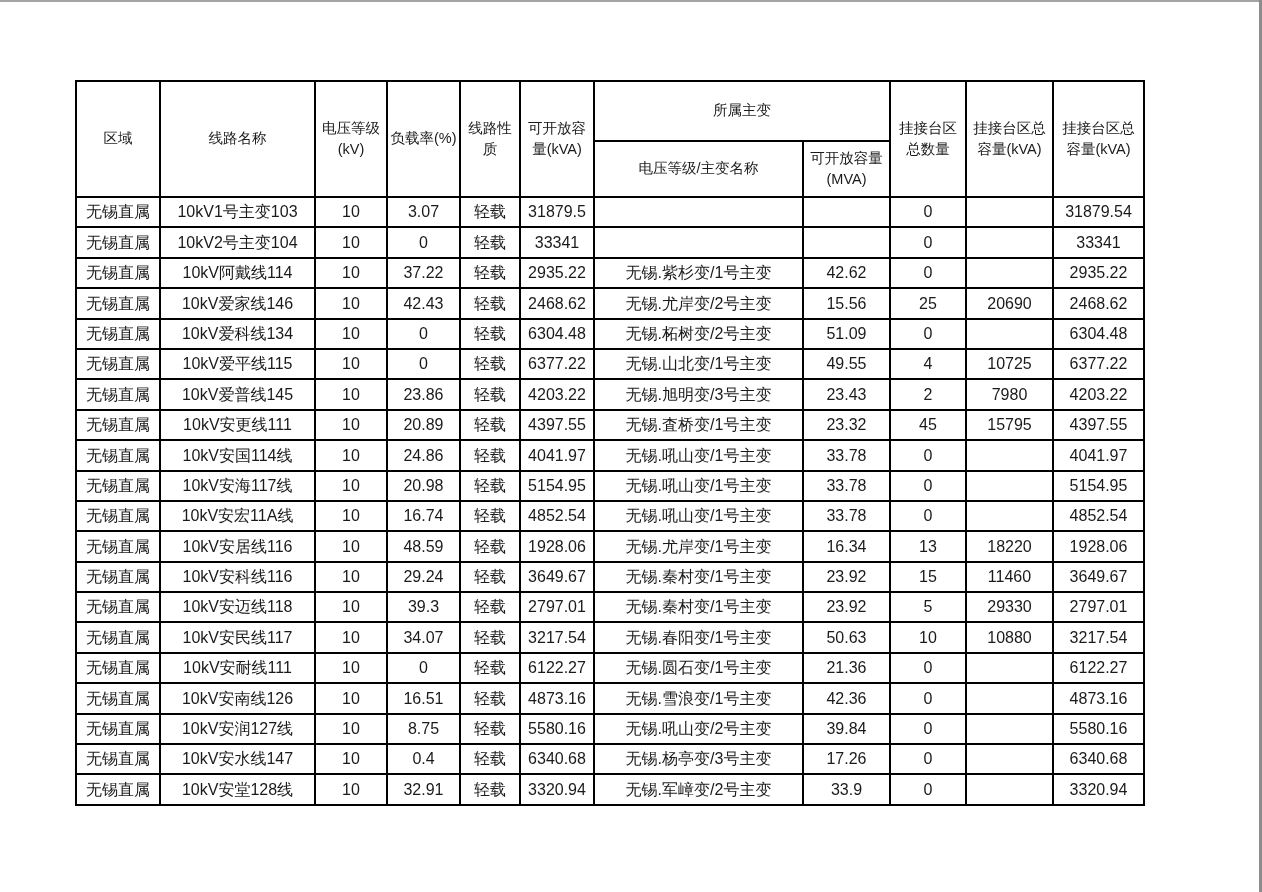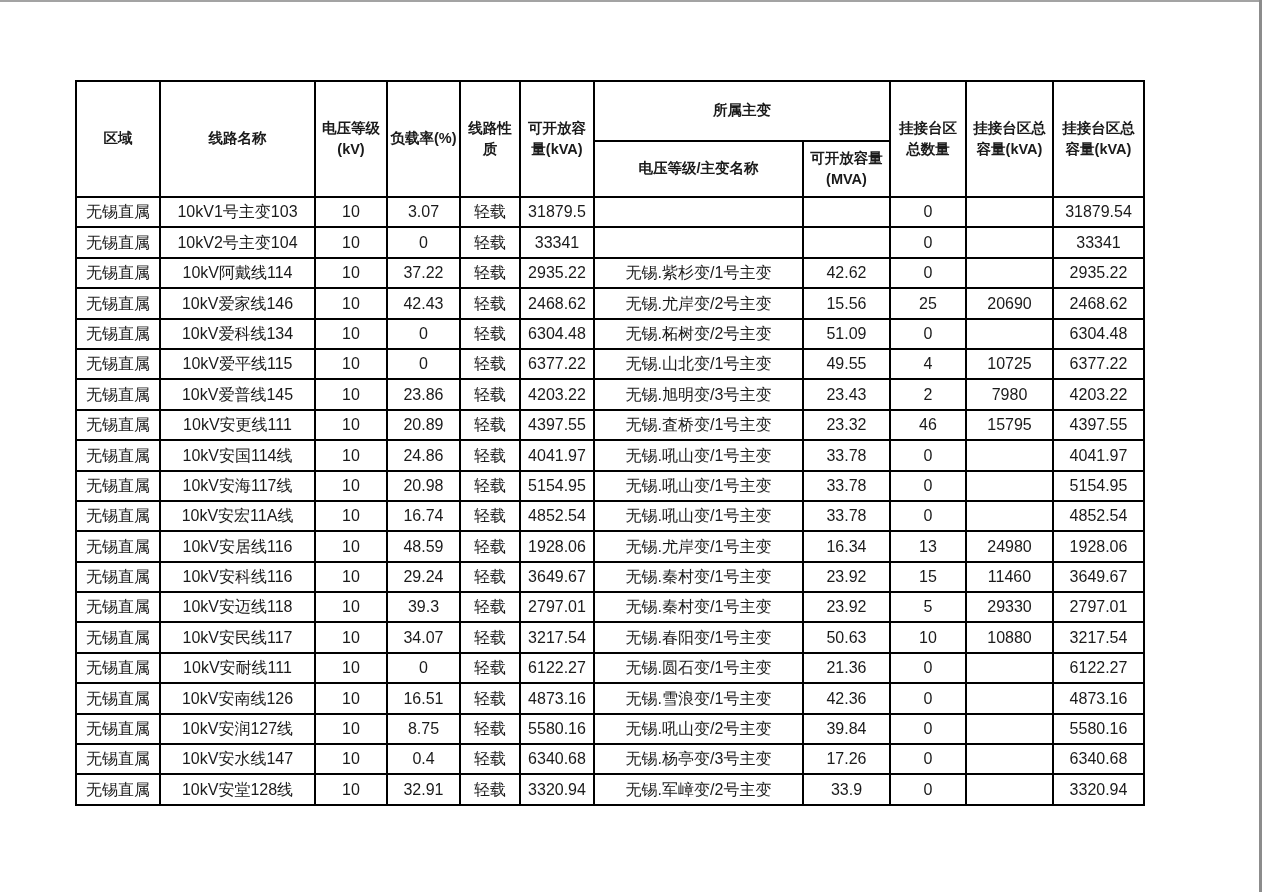--- a/index.html
+++ b/index.html
@@ -39,21 +39,21 @@
   }
   .cap-table th, .cap-table td {
     border: 2px solid #000000;
     text-align: center;
     vertical-align: middle;
     padding: 1px 2px;
     overflow: hidden;
     color: #1a1a1a;
   }
   .cap-table th {
-    font-weight: bold;
+    font-weight: normal;
     font-size: 14.5px;
     line-height: 1.45;
     background: #ffffff;
     text-align: center;
   }
   .cap-table thead tr.hr1 { height: 60px; }
   .cap-table thead tr.hr2 { height: 56px; }
   .cap-table td {
     font-size: 16px;
     height: 26.4px;
@@ -195,21 +195,21 @@
         </tr>
         <tr>
           <td>无锡直属</td>
           <td>10kV安更线111</td>
           <td>10</td>
           <td>20.89</td>
           <td>轻载</td>
           <td>4397.55</td>
           <td>无锡.査桥变/1号主变</td>
           <td>23.32</td>
-          <td>46</td>
+          <td>45</td>
           <td>15795</td>
           <td>4397.55</td>
         </tr>
         <tr>
           <td>无锡直属</td>
           <td>10kV安国114线</td>
           <td>10</td>
           <td>24.86</td>
           <td>轻载</td>
           <td>4041.97</td>
@@ -248,21 +248,21 @@
         <tr>
           <td>无锡直属</td>
           <td>10kV安居线116</td>
           <td>10</td>
           <td>48.59</td>
           <td>轻载</td>
           <td>1928.06</td>
           <td>无锡.尤岸变/1号主变</td>
           <td>16.34</td>
           <td>13</td>
-          <td>24980</td>
+          <td>18220</td>
           <td>1928.06</td>
         </tr>
         <tr>
           <td>无锡直属</td>
           <td>10kV安科线116</td>
           <td>10</td>
           <td>29.24</td>
           <td>轻载</td>
           <td>3649.67</td>
           <td>无锡.秦村变/1号主变</td>

